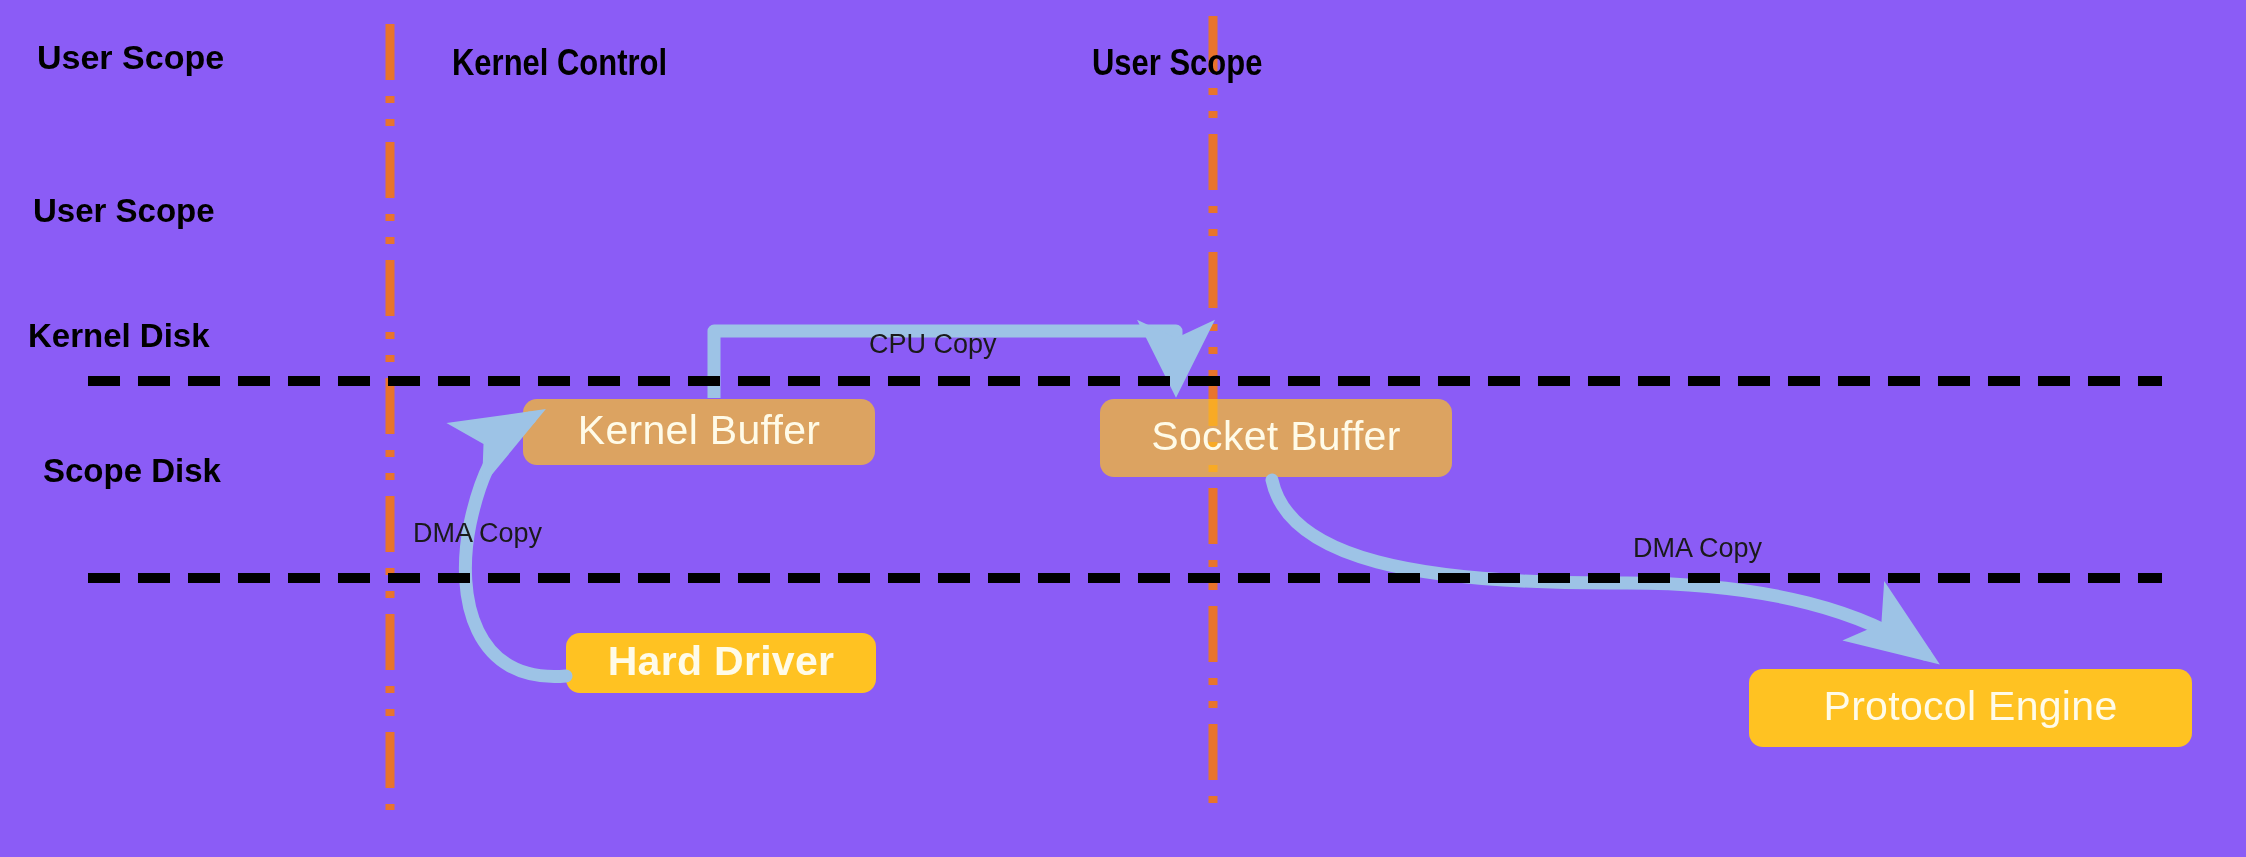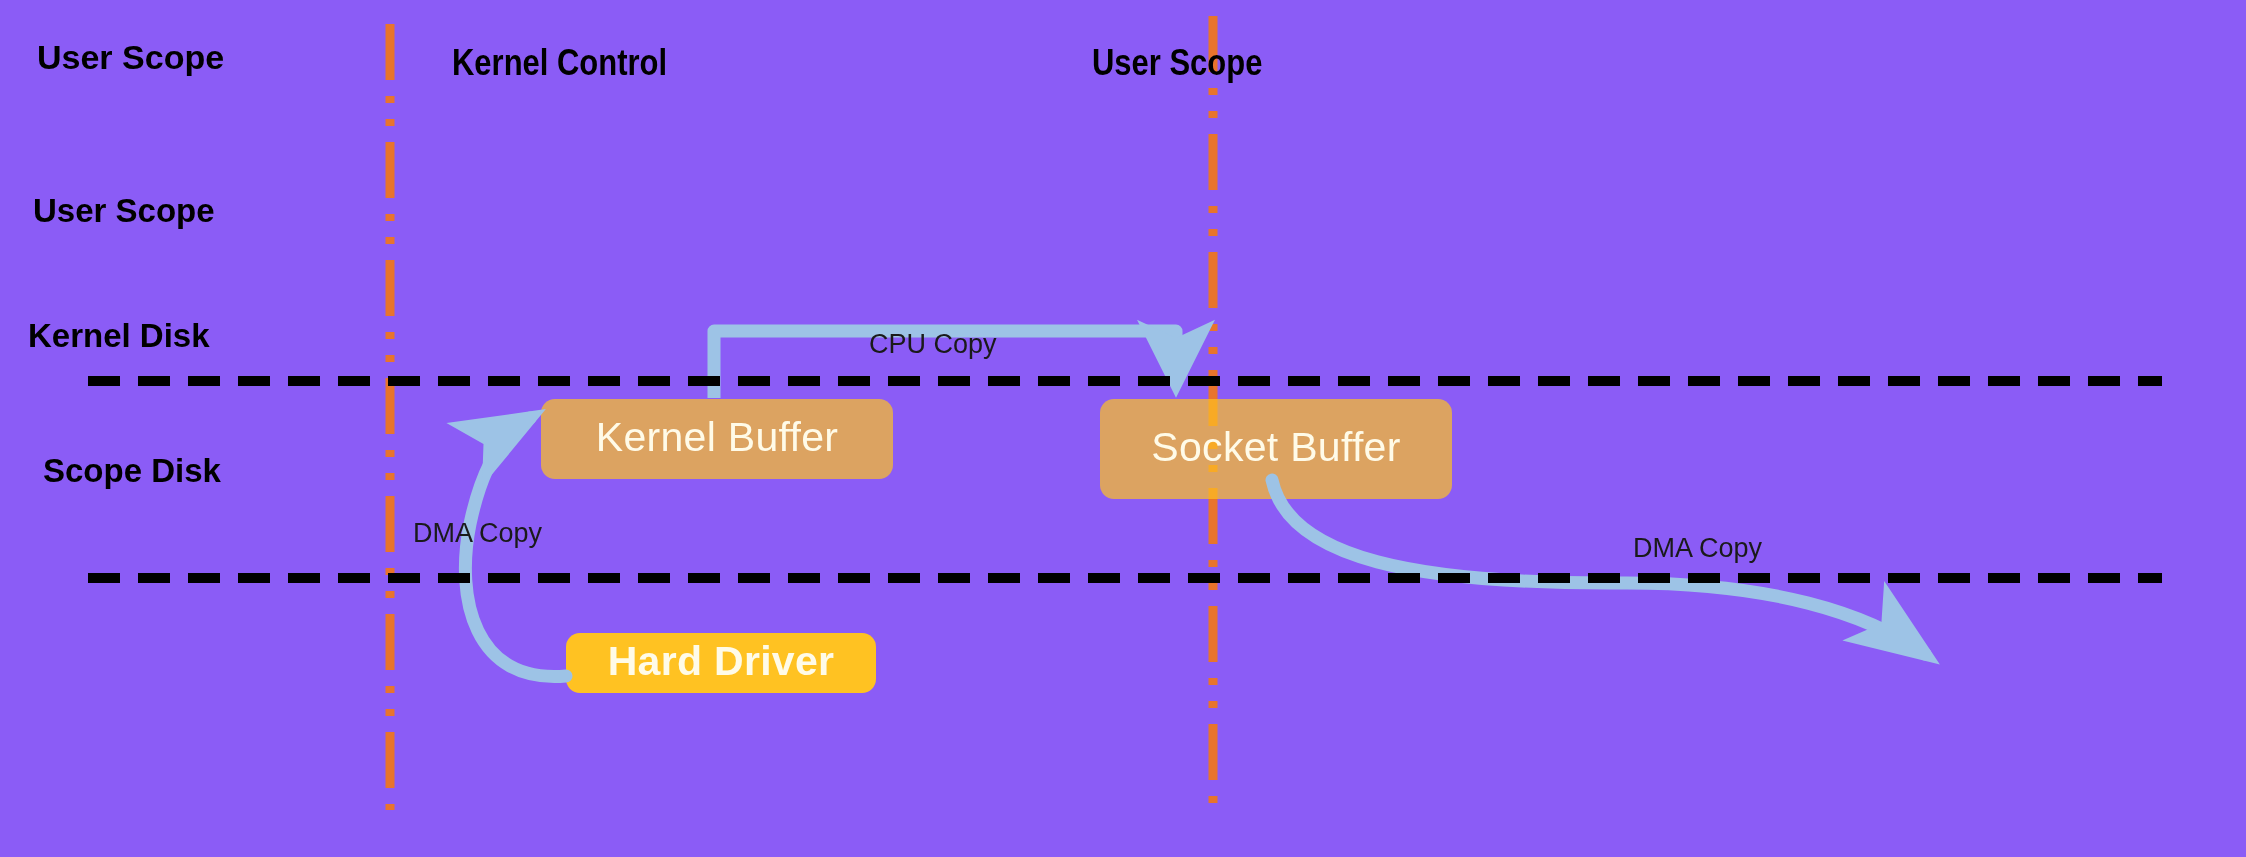--- a/index.html
+++ b/index.html
@@ -132,32 +132,35 @@
   <div class="lbl zone-col-label condensed" style="left:452px; top:42px;">Kernel Control</div>
 
   <div class="lbl zone-col-label condensed" style="left:1092px; top:42px;">User Scope</div>
 
   <div class="lbl row-label" style="left:33px; top:192px;">User Scope</div>
 
   <div class="lbl row-label" style="left:28px; top:317px;">Kernel Disk</div>
 
   <div class="lbl row-label" style="left:43px; top:452px;">Scope Disk</div>
 
-  <div class="node translucent" style="left:541px; top:399px; width:352px; height:80px;">
+  <div class="node translucent" style="left:523px; top:399px; width:352px; height:66px;">
     <span>Kernel Buffer</span>
   </div>
 
-  <div class="node translucent" style="left:1100px; top:399px; width:352px; height:100px;">
+  <div class="node translucent" style="left:1100px; top:399px; width:352px; height:78px;">
     <span>Socket Buffer</span>
   </div>
 
   <div class="node solid" style="left:566px; top:633px; width:310px; height:60px;font-weight:bold;">
     <span>Hard Driver</span>
   </div>
 
+  <div class="node solid" style="left:1749px; top:669px; width:443px; height:78px;">
+    <span>Protocol Engine</span>
+  </div>
 
   <div class="lbl edge-label" style="left:413px; top:518px;">DMA Copy</div>
 
   <div class="lbl edge-label" style="left:869px; top:305px;margin-top:24px;">CPU Copy</div>
 
   <div class="lbl edge-label" style="left:1633px; top:533px;">DMA Copy</div>
 
 </div>
 
 </body></html>

